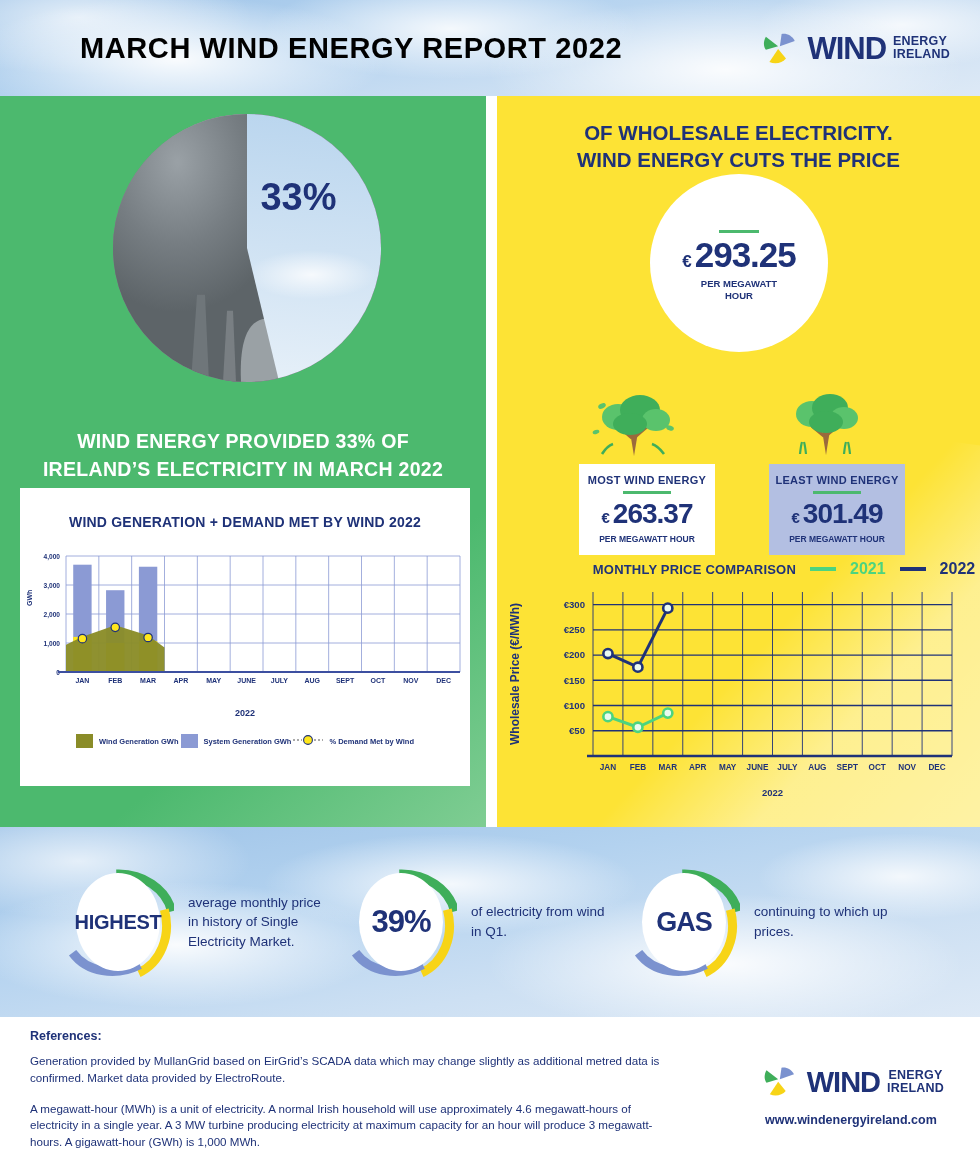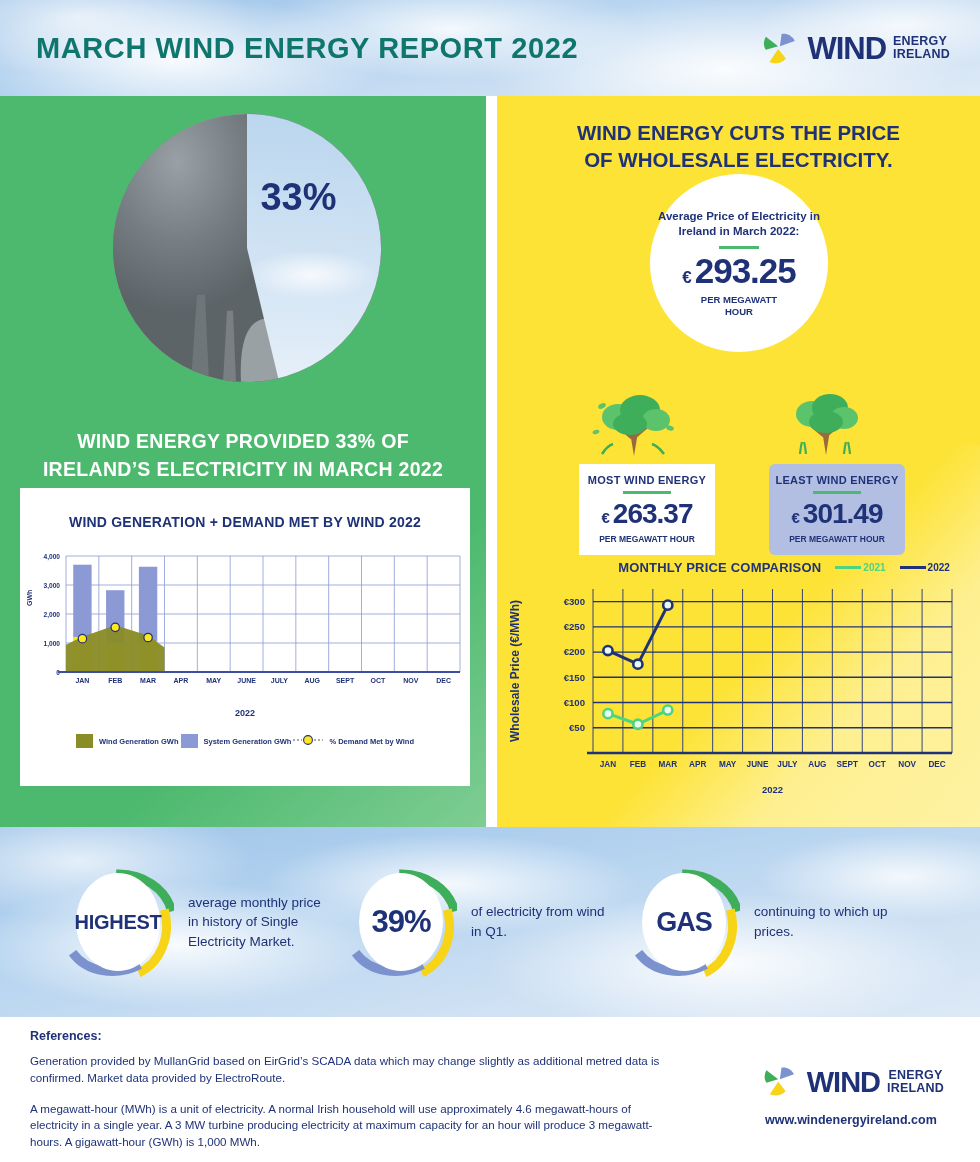--- a/index.html
+++ b/index.html
@@ -24,22 +24,23 @@
   #sky-top { top: 0; height: 96px; }
   #sky-mid { top: 827px; height: 190px; }
 
   
   .header {
     position: absolute; top: 0; left: 0; width: 980px; height: 96px;
     display: flex; align-items: center; justify-content: space-between;
     padding: 0 30px 0 36px;
   }
   .header-title {
-    font-size: 29px; font-weight: bold; color: #0f766e;
+    font-size: 29px; font-weight: bold; color: #000000;
     letter-spacing: .6px;
+    margin-left: 44px;
   }
   .logo { display: flex; align-items: center; gap: 7px; }
   .logo-mark { width: 42px; height: 42px; flex: none; }
   .logo-word {
     font-size: 31px; font-weight: bold; color: #1f3278; letter-spacing: -1px;
     line-height: 1;
   }
   .logo-sub {
     font-size: 12.5px; font-weight: bold; color: #1f3278;
     line-height: 1.08; letter-spacing: .2px;
@@ -145,32 +146,32 @@
     position: absolute; left: 0; top: 270px; width: 100%;
     text-align: center; font-size: 13.5px; font-weight: bold; color: #1f3278;
   }
   .boxes { position: absolute; left: 53px; top: 296px; display: flex; gap: 25px; }
   .box-wrap { width: 165px; position: relative; }
   .tree { height: 72px; display: flex; align-items: flex-end; justify-content: center; }
   .box {
     padding: 10px 6px 11px; text-align: center; margin-left: 29px;
   }
   .box.white { background: #fff; }
-  .box.blue { background: #b3bfe2; border-radius: 6px; }
+  .box.blue { background: #b3bfe2; }
   .box-title { font-size: 11px; font-weight: bold; color: #1f3278; letter-spacing: .3px; }
   .box-rule { width: 48px; height: 2.5px; background: #4cb96e; margin: 5px auto 4px; }
   .box-value { color: #1f3278; font-weight: bold; display: flex; align-items: baseline; justify-content: center; }
   .box-euro { font-size: 15px; margin-right: 3px; }
   .box-num { font-size: 28px; letter-spacing: -1px; }
   .box-unit { font-size: 8.5px; font-weight: bold; color: #1f3278; margin-top: 4px; }
 
   .line-chart-wrap { position: absolute; left: 0; top: 464px; width: 556px; }
   .lc-head { display: flex; align-items: center; justify-content: center; gap: 14px; padding-left: 18px; }
   .lc-title { font-size: 13px; font-weight: bold; color: #1f3278; letter-spacing: .2px; }
-  .lc-legend { display: flex; align-items: center; gap: 2px; font-size: 10px; font-weight: bold; }
+  .lc-legend { display: flex; align-items: center; gap: 14px; font-size: 16px; font-weight: bold; }
   .lc-dash { width: 26px; height: 3.5px; display: block; }
 
   
   .stats {
     position: absolute; top: 827px; left: 0; width: 980px; height: 190px;
     display: flex; align-items: center; padding-left: 62px; gap: 22px;
   }
   .stat { display: flex; align-items: center; gap: 14px; }
   .donut { position: relative; width: 112px; height: 125px; flex: none; }
   .donut-label {
@@ -306,26 +307,25 @@
         <span>% Demand Met by Wind</span>
       </div>
     </div>
   </div>
 </div>
 
 <div class="yellow-panel">
   <div class="yellow-glow"></div>
 
   <div class="yellow-head yp">
+    <div>OF WHOLESALE ELECTRICITY.</div>
     <div>WIND ENERGY CUTS THE PRICE</div>
-    <div>OF WHOLESALE ELECTRICITY.</div>
   </div>
 
   <div class="price-circle yp">
-    <div class="pc-cap">Average Price of Electricity in Ireland in March 2022:</div>
     <div class="pc-rule"></div>
     <div class="pc-value">
       <span class="pc-euro">€</span>
       <span class="pc-num">293.25</span>
     </div>
     <div class="pc-unit">
       <span>PER MEGAWATT</span><br>
       <span>HOUR</span>
     </div>
   </div>

